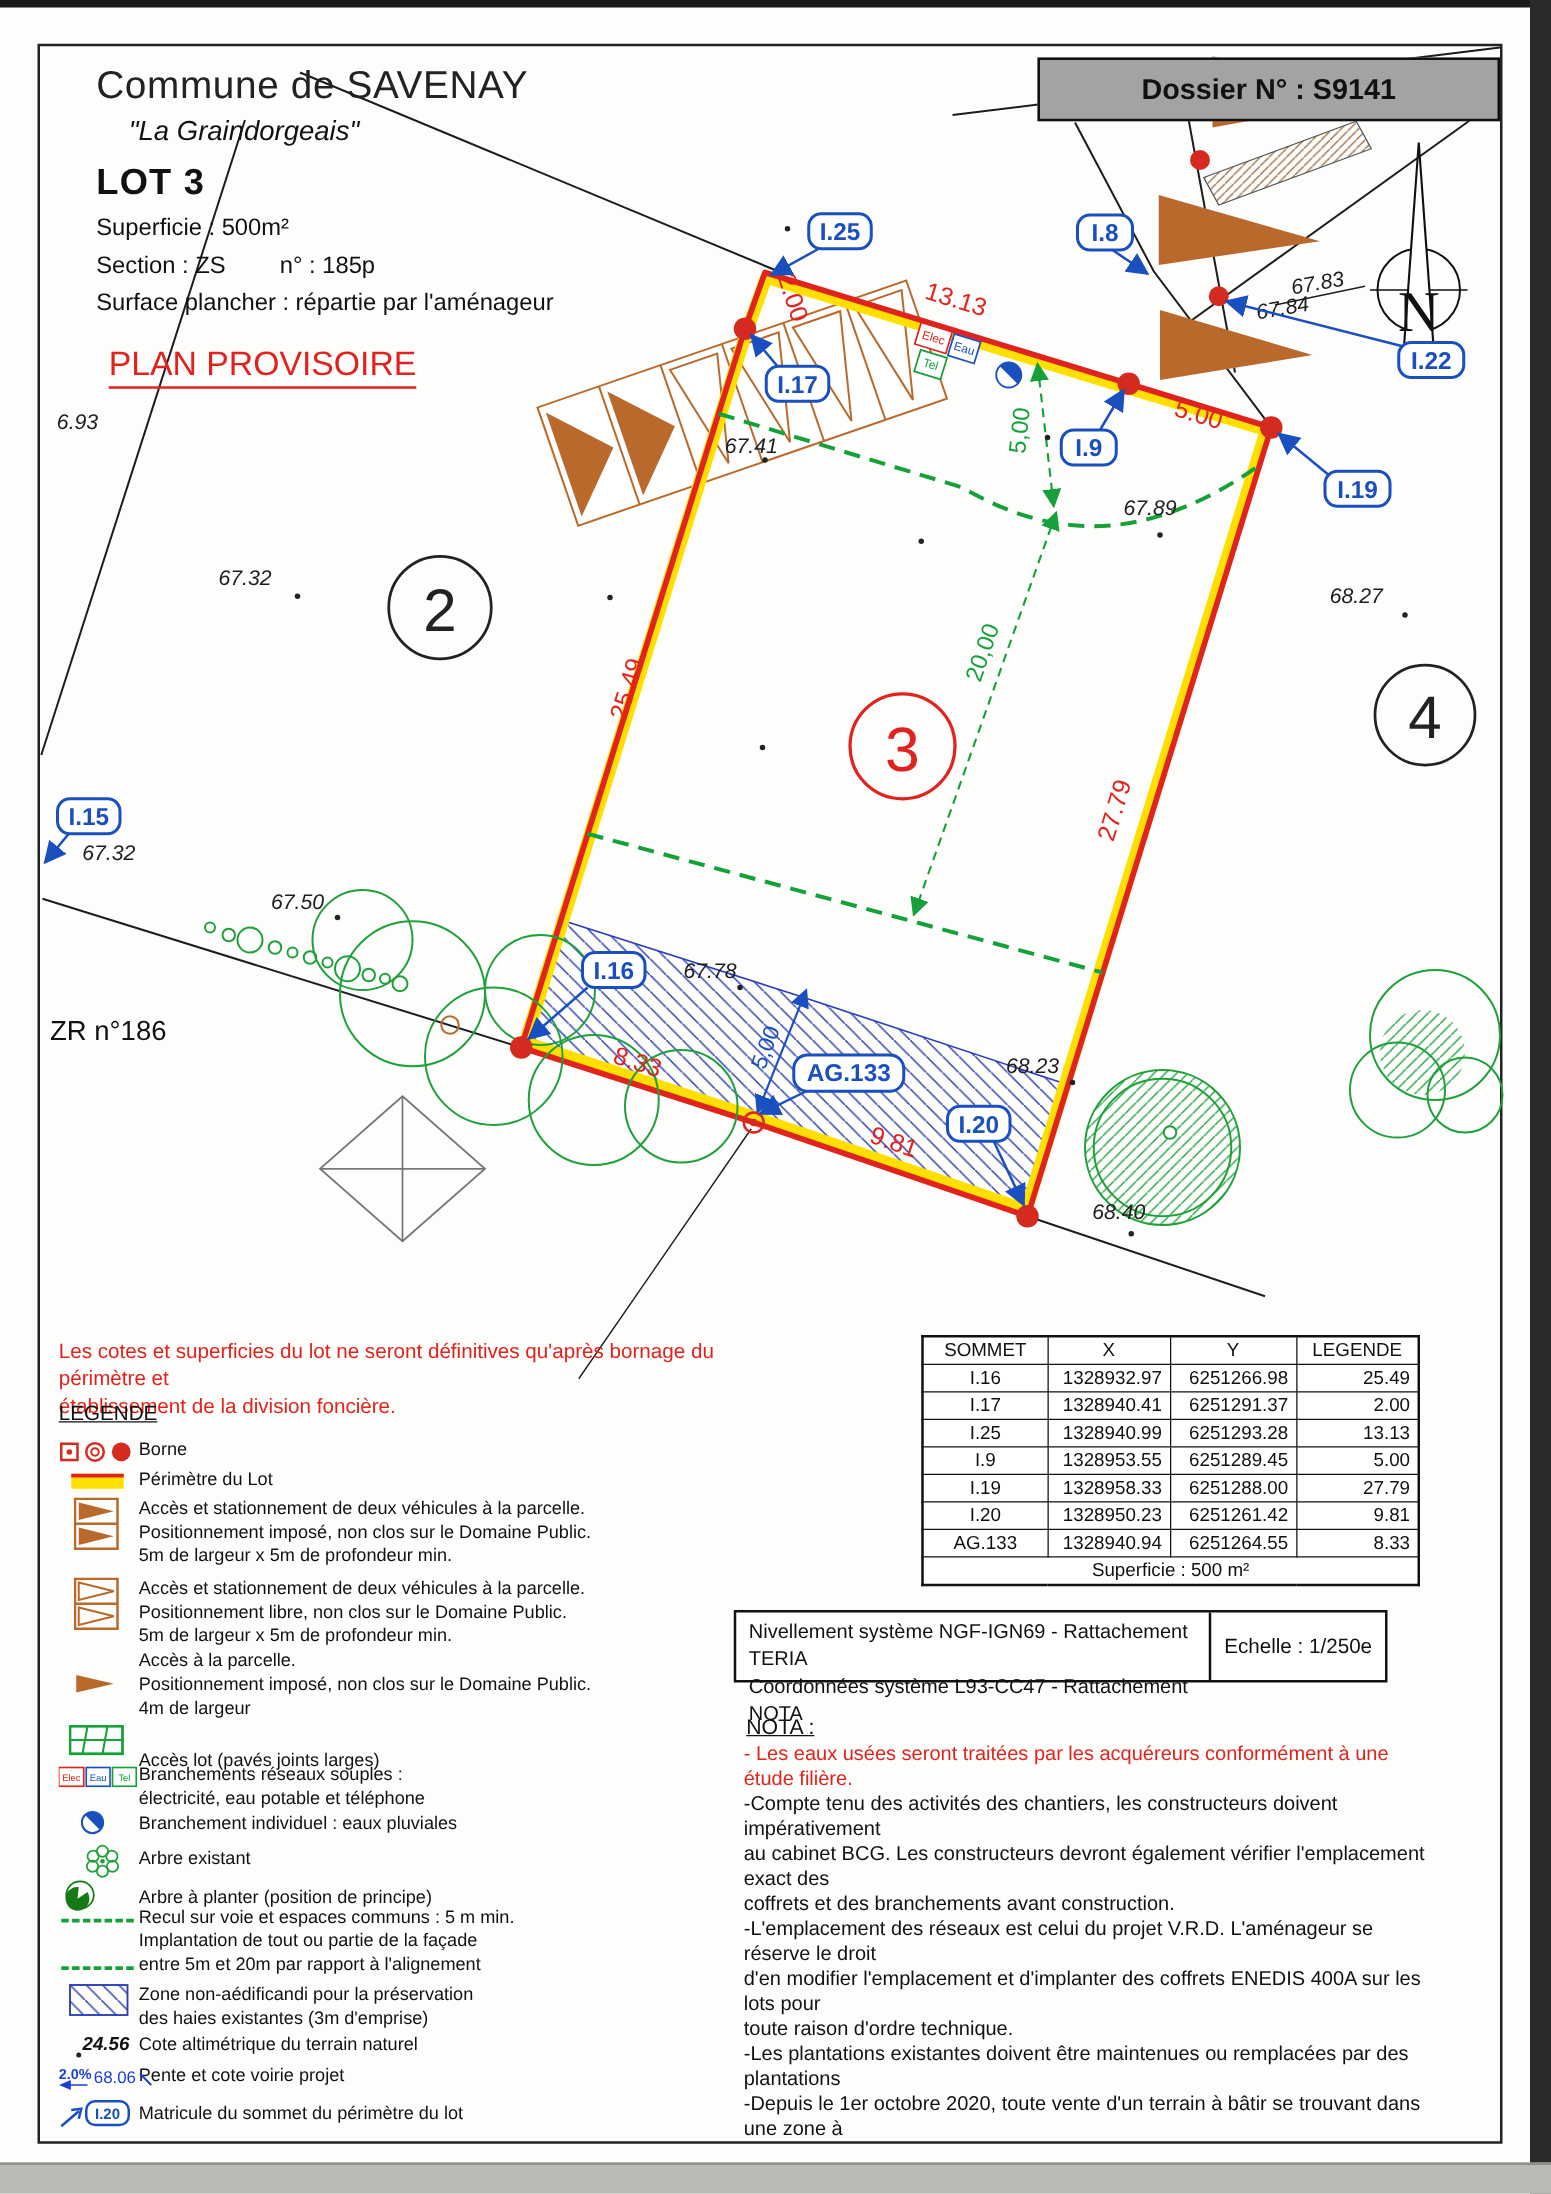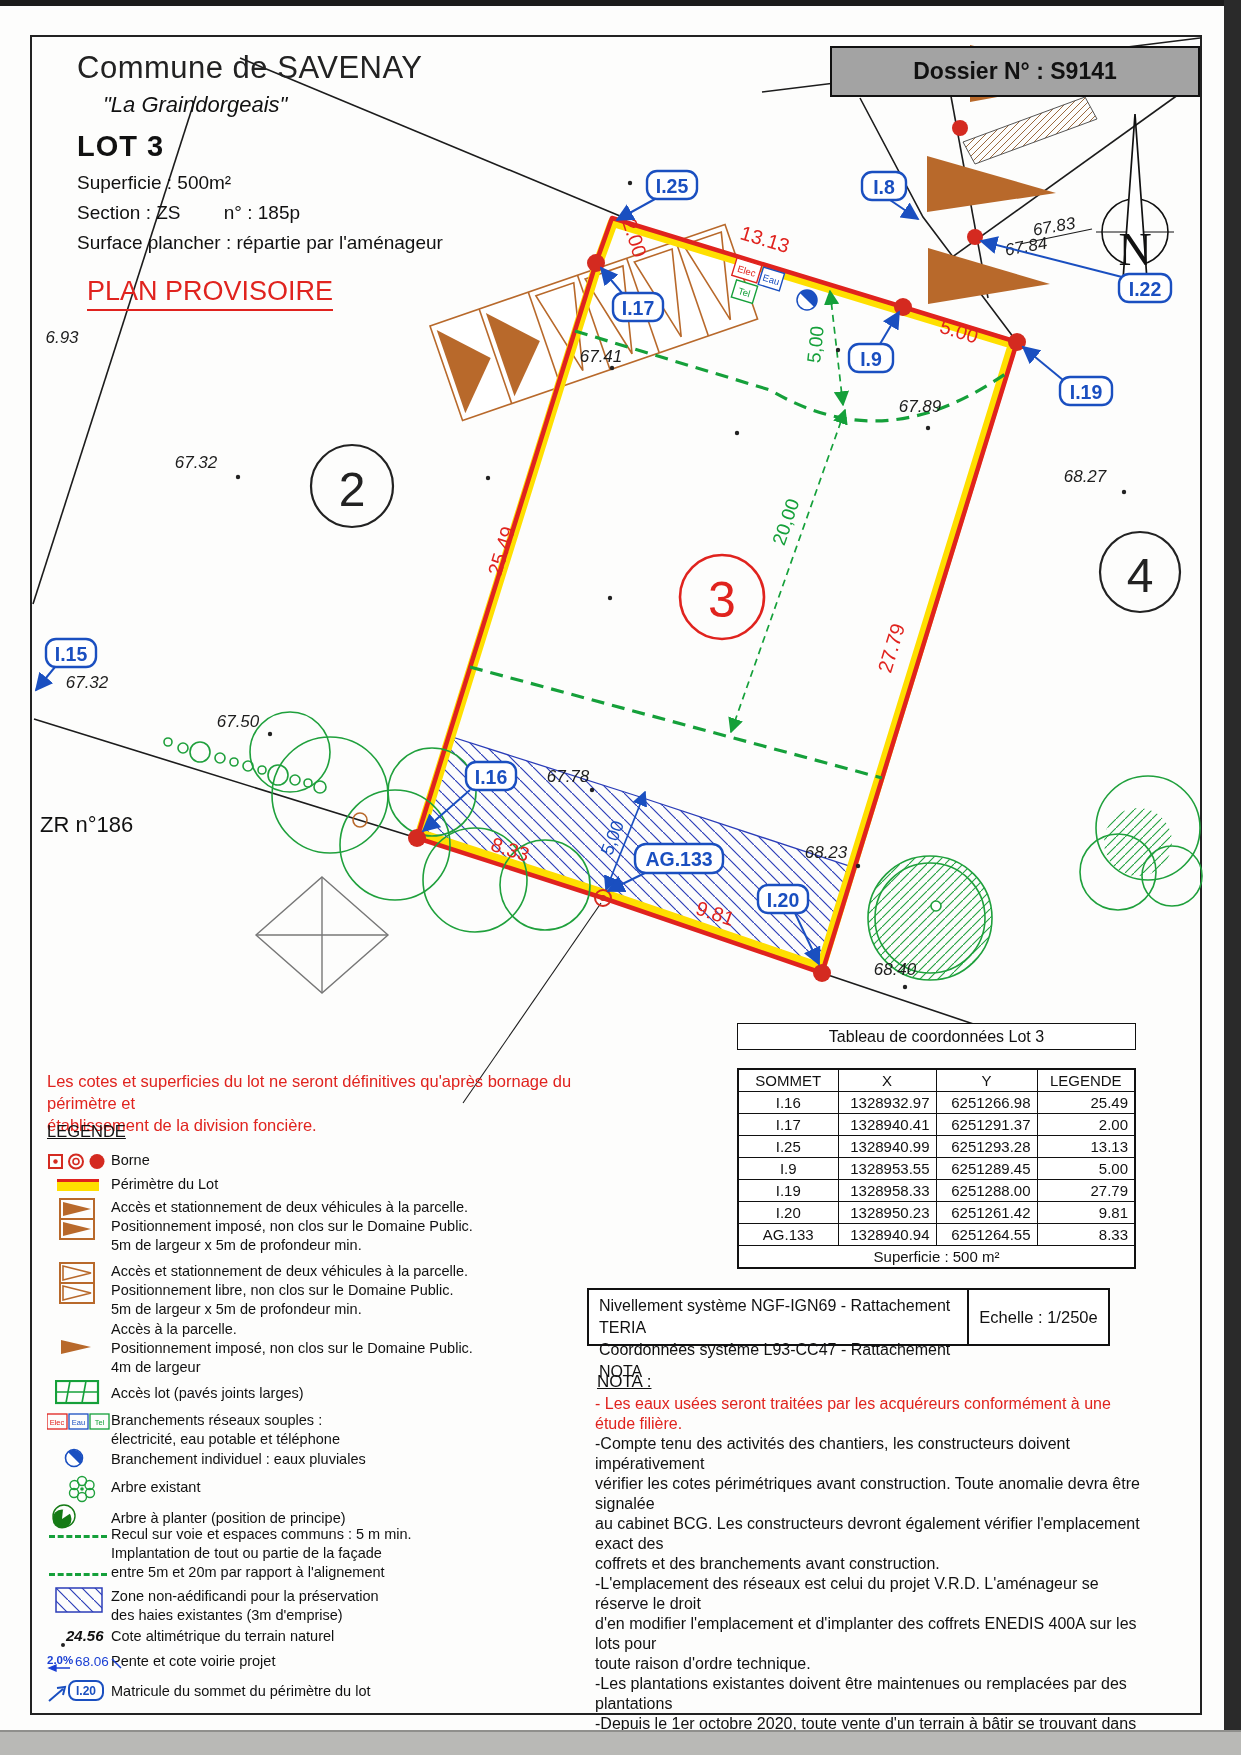--- a/index.html
+++ b/index.html
@@ -421,21 +421,21 @@
 
     <div class="lg-item" style="top:258px">
       <div class="lg-ico">
         <svg width="46" height="26" style="margin-left:8px">
             <rect x="1" y="1" width="42" height="22" fill="none" stroke="#15a03a" stroke-width="2.2"></rect>
             <line x1="1" y1="12" x2="43" y2="12" stroke="#15a03a" stroke-width="1.6"></line>
             <line x1="15" y1="1" x2="11" y2="23" stroke="#15a03a" stroke-width="1.6"></line>
             <line x1="31" y1="1" x2="27" y2="23" stroke="#15a03a" stroke-width="1.6"></line>
           </svg>
       </div>
-      <div class="lg-txt" style="margin-top:4px">Accès lot (pavés joints larges)</div>
+      <div class="lg-txt" style="margin-top:20px">Accès lot (pavés joints larges)</div>
     </div>
 
     <div class="lg-item" style="top:289px">
       <div class="lg-ico">
         <svg width="66" height="22">
             <rect x="0" y="3" width="20" height="15" fill="none" stroke="#e0231e" stroke-width="1.3"></rect>
             <text x="10" y="11" text-anchor="middle" dominant-baseline="central" font-size="7.5" fill="#e0231e">Elec</text>
             <rect x="22" y="3" width="19" height="15" fill="none" stroke="#1a4fc0" stroke-width="1.3"></rect>
             <text x="31.5" y="11" text-anchor="middle" dominant-baseline="central" font-size="7.5" fill="#1a4fc0">Eau</text>
             <rect x="43" y="3" width="19" height="15" fill="none" stroke="#15a03a" stroke-width="1.3"></rect>
@@ -538,21 +538,20 @@
         <svg width="62" height="26">
             <path d="M2,23 L16,11 M10,10 L18,9 L16,17" stroke="#1a4fc0" stroke-width="2" fill="none"></path>
             <rect x="22" y="3" width="34" height="19" rx="7" fill="#fff" stroke="#1a4fc0" stroke-width="2"></rect>
             <text x="39" y="13" text-anchor="middle" dominant-baseline="central" font-size="12" font-weight="bold" fill="#1a4fc0">I.20</text>
           </svg>
       </div>
       <div class="lg-txt" style="margin-top:4px">Matricule du sommet du périmètre du lot</div>
     </div>
   </div>
 
-  <div class="tbl-title">Tableau de coordonnées Lot 3</div>
 
   <table class="coords">
     <colgroup>
         <col style="width:100px">
         <col style="width:98px">
         <col style="width:101px">
         <col style="width:98px">
       </colgroup>
     <tbody>
         <tr>
@@ -614,21 +613,20 @@
       <div>Nivellement système NGF-IGN69 - Rattachement TERIA</div>
       <div>Coordonnées système L93-CC47  - Rattachement NOTA</div>
     </div>
     <div class="right">Echelle : 1/250e</div>
   </div>
 
   <div class="nota-title">NOTA :</div>
   <div class="nota">
     <div class="red">- Les eaux usées seront traitées par les acquéreurs conformément à une étude filière.</div>
     <div>-Compte tenu des activités des chantiers, les constructeurs doivent impérativement</div>
-    <div>vérifier les cotes périmétriques avant construction. Toute anomalie devra être signalée</div>
     <div>au cabinet BCG. Les constructeurs devront également vérifier l'emplacement exact des</div>
     <div>coffrets et des branchements avant construction.</div>
     <div>-L'emplacement des réseaux est celui du projet V.R.D. L'aménageur se réserve le droit</div>
     <div>d'en modifier l'emplacement et d'implanter des coffrets ENEDIS 400A sur les lots pour</div>
     <div>toute raison d'ordre technique.</div>
     <div>-Les plantations existantes doivent être maintenues ou remplacées par des plantations</div>
     <div>-Depuis le 1er octobre 2020, toute vente d'un terrain à bâtir se trouvant dans une zone à</div>
 
   </div>
 

